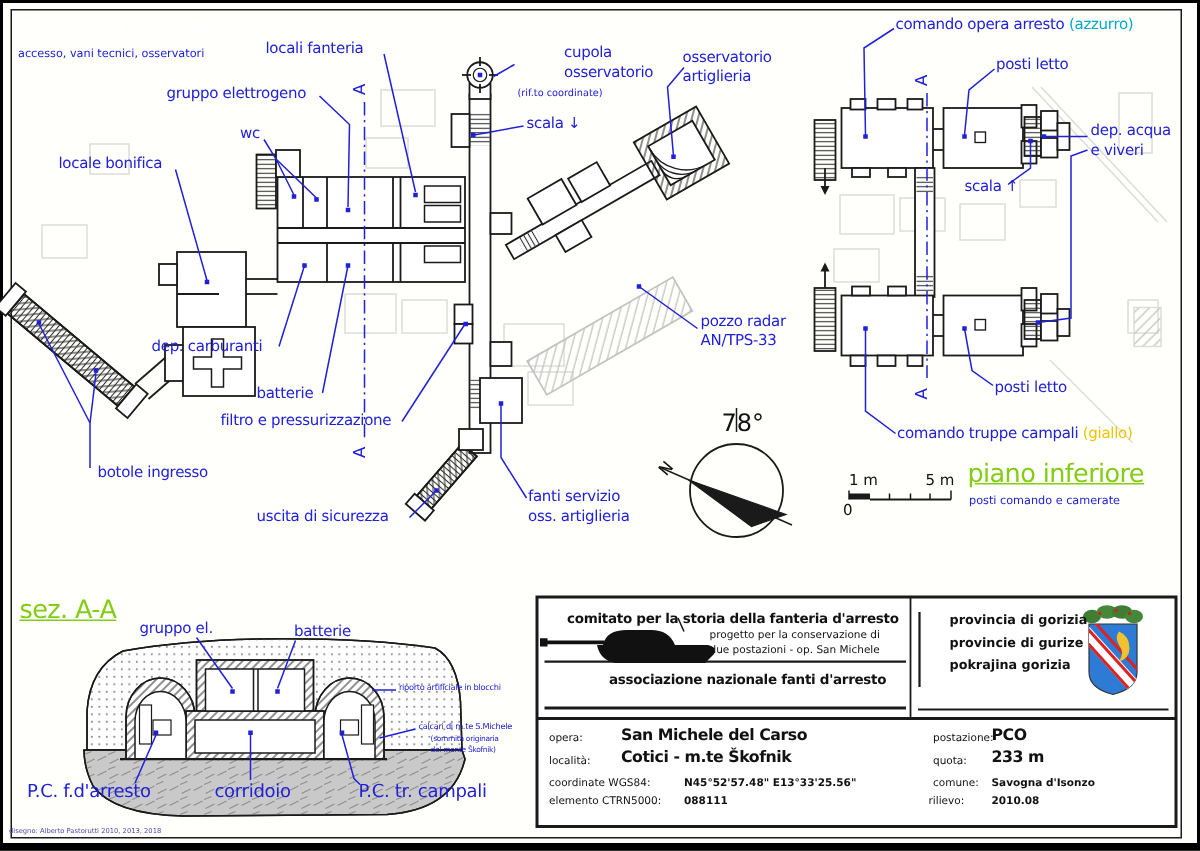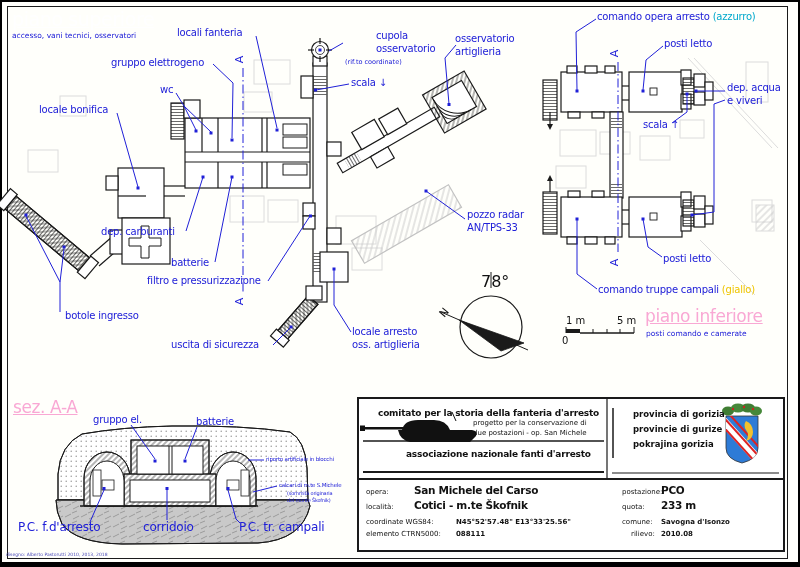--- a/index.html
+++ b/index.html
@@ -5,21 +5,21 @@
   html,body{margin:0;padding:0;background:#000;}
   #stage{position:relative;width:800px;height:567px;background:#000;overflow:hidden;
          font-family:"DejaVu Sans","Liberation Sans",sans-serif;}
   #paper{position:absolute;left:2px;top:2px;width:796px;height:560px;background:#fffffb;}
   #frame{position:absolute;left:7px;top:6px;width:779px;height:551px;border:1px solid #1a1a1a;}
   svg{position:absolute;left:0;top:0;}
   .lbl{position:absolute;color:#2020d8;font-size:10px;letter-spacing:-0.2px;white-space:nowrap;line-height:1.25;}
   .lbl-sm{position:absolute;color:#2020d8;font-size:6.5px;white-space:nowrap;}
   .lbl-xs{position:absolute;color:#2020d8;font-size:5.5px;letter-spacing:-0.2px;white-space:nowrap;}
   .title{position:absolute;color:#ffffff;font-size:19px;letter-spacing:-0.4px;text-decoration:underline;white-space:nowrap;}
-  .title2{position:absolute;color:#f9a8d4;font-size:17px;letter-spacing:-0.4px;text-decoration:underline;white-space:nowrap;}
+  .title2{position:absolute;color:#84cc16;font-size:17px;letter-spacing:-0.4px;text-decoration:underline;white-space:nowrap;}
   .subtitle{position:absolute;color:#2020d8;font-size:7.5px;white-space:nowrap;}
   .amark{position:absolute;color:#2020d8;font-size:11px;transform:rotate(-90deg);white-space:nowrap;}
   .cyan{color:#00a8cc;}
   .yellow{color:#eec400;}
   .blk{position:absolute;color:#111;white-space:nowrap;}
   .b{font-weight:bold;}
   .tbl-label{font-size:7px;}
   .tbl-big{font-size:10.5px;font-weight:bold;letter-spacing:-0.3px;}
   .tbl-smv{font-size:7px;font-weight:bold;}
   .credit{position:absolute;color:#4a4ab8;font-size:4.5px;white-space:nowrap;}
@@ -365,21 +365,21 @@
 
  <div class="lbl" style="left:177px;top:27px;">locali fanteria</div>
  <div class="lbl" style="left:111px;top:57px;">gruppo elettrogeno</div>
  <div class="lbl" style="left:160px;top:84px;">wc</div>
  <div class="lbl" style="left:39px;top:104px;">locale bonifica</div>
  <div class="lbl" style="left:101px;top:226px;">dep. carburanti</div>
  <div class="lbl" style="left:171px;top:257px;">batterie</div>
  <div class="lbl" style="left:147px;top:275px;">filtro e pressurizzazione</div>
  <div class="lbl" style="left:65px;top:310px;">botole ingresso</div>
  <div class="lbl" style="left:171px;top:339px;">uscita di sicurezza</div>
- <div class="lbl" style="left:352px;top:326px;"><span>locale arresto</span><br><span>oss. artiglieria</span></div>
+ <div class="lbl" style="left:352px;top:326px;"><span>fanti servizio</span><br><span>oss. artiglieria</span></div>
  <div class="lbl" style="left:341px;top:30px;margin-left:35px;"><span>cupola</span><br><span>osservatorio</span></div>
  <div class="lbl-sm" style="left:345px;top:58px;">(rif.to coordinate)</div>
  <div class="lbl" style="left:351px;top:77px;">scala ↓</div>
  <div class="lbl" style="left:455px;top:33px;"><span>osservatorio</span><br><span>artiglieria</span></div>
  <div class="lbl" style="left:467px;top:209px;"><span>pozzo radar</span><br><span>AN/TPS-33</span></div>
 
  <div class="amark" style="left:236px;top:53px;">A</div>
  <div class="amark" style="left:236px;top:295px;">A</div>
  <div class="amark" style="left:611px;top:47px;">A</div>
  <div class="amark" style="left:611px;top:256px;">A</div>
@@ -426,17 +426,17 @@
  <div class="blk tbl-smv" style="left:456px;top:518px;">N45°52'57.48" E13°33'25.56"</div>
  <div class="blk tbl-label" style="left:366px;top:530px;">elemento CTRN5000:</div>
  <div class="blk tbl-smv" style="left:456px;top:530px;">088111</div>
 
  <div class="blk tbl-label" style="left:622px;top:488px;">postazione:</div>
  <div class="blk tbl-big" style="left:661px;top:484px;">PCO</div>
  <div class="blk tbl-label" style="left:622px;top:503px;">quota:</div>
  <div class="blk tbl-big" style="left:661px;top:499px;">233 m</div>
  <div class="blk tbl-label" style="left:622px;top:518px;">comune:</div>
  <div class="blk tbl-smv" style="left:661px;top:518px;">Savogna d'Isonzo</div>
- <div class="blk tbl-label" style="left:600px;top:530px;padding-left:31px;">rilievo:</div>
+ <div class="blk tbl-label" style="left:588px;top:530px;padding-left:31px;">rilievo:</div>
  <div class="blk tbl-smv" style="left:661px;top:530px;">2010.08</div>
 
  <div class="credit" style="left:6px;top:552px;">disegno: Alberto Pastorutti 2010, 2013, 2018</div>
 </div>
 
 </body></html>

